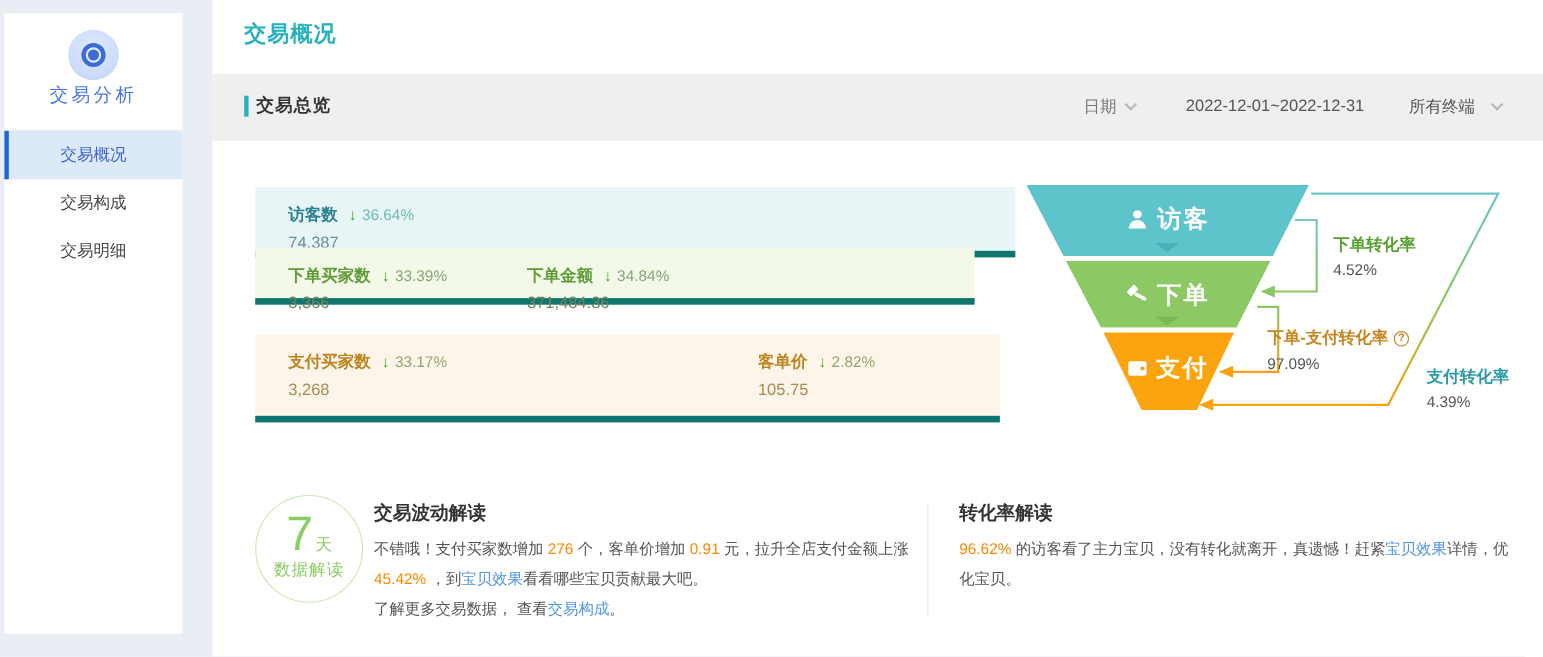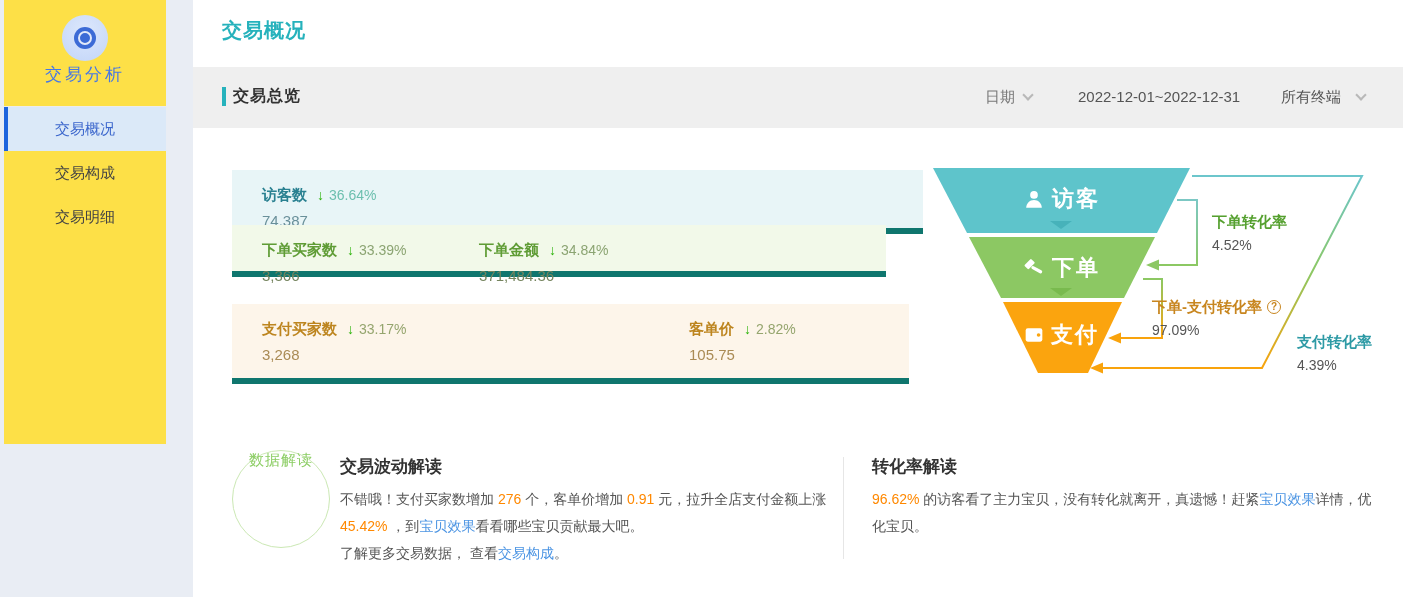--- a/index.html
+++ b/index.html
@@ -1,21 +1,21 @@
 <!DOCTYPE html>
 <html><head>
 <meta charset="utf-8">
 <style>
   * { margin:0; padding:0; box-sizing:border-box; }
   html,body { width:1403px; height:597px; }
   body { font-family:"Liberation Sans","DejaVu Sans",sans-serif; background:#e9edf4; }
   #page { position:relative; width:1403px; height:597px; overflow:hidden; background:#e9edf4; }
 
   
-  .sidebar { position:absolute; left:4px; top:0; width:162px; height:444px; background:#fde047; }
+  .sidebar { position:absolute; left:4px; top:12px; width:162px; height:564px; background:#ffffff; }
   .logo { position:absolute; top:15px; left:50%; transform:translateX(-50%); width:46px; height:46px; border-radius:50%;
           background:radial-gradient(circle at 50% 35%, #dde8fc, #c2d5f8); }
   .logo-inner { position:absolute; inset:12px; border-radius:50%; background:#3c6bd6; }
   .logo-inner::after { content:""; position:absolute; inset:4px; border:2px solid rgba(255,255,255,.85); border-radius:50%; }
   .side-title { position:absolute; top:63px; left:0; width:100%; text-align:center; color:#4677e5; font-size:17px; letter-spacing:3px; }
   .side-div { position:absolute; top:106px; left:0; width:100%; height:1px; background:#ececec; }
   .side-menu { position:absolute; top:107px; left:0; width:100%; }
   .side-item { position:relative; height:44px; line-height:44px; text-align:center; font-size:15px; color:#444; cursor:pointer; }
   .side-item.active { background:#dbe9f8; color:#3b66cc; }
   .side-item.active::before { content:""; position:absolute; left:0; top:0; bottom:0; width:4px; background:#1e64dd; }
@@ -208,20 +208,21 @@
     <div class="rate rate2">
       <div class="rlabel"><span>下单-支付转化率</span><span class="help-icon">?</span></div>
       <div class="rvalue">97.09%</div>
     </div>
     <div class="rate rate3">
       <div class="rlabel">支付转化率</div>
       <div class="rvalue">4.39%</div>
     </div>
 
     <div class="badge">
+      <div class="badge-top"><span class="badge-num">7</span><span class="badge-unit">天</span></div>
       <div class="badge-caption">数据解读</div>
     </div>
 
     <div class="insight ins-left">
       <div class="ins-title">交易波动解读</div>
       <div class="ins-p"><span>不错哦！支付买家数增加 </span><span class="c-orange">276</span><span> 个，客单价增加 </span><span class="c-orange">0.91</span><span> 元，拉升全店支付金额上涨 </span><span class="c-orange">45.42%</span><span> ，到</span><span class="c-link">宝贝效果</span><span>看看哪些宝贝贡献最大吧。</span></div>
       <div class="ins-p"><span>了解更多交易数据， 查看</span><span class="c-link">交易构成</span><span>。</span></div>
     </div>
 
     <div class="vdiv"></div>

